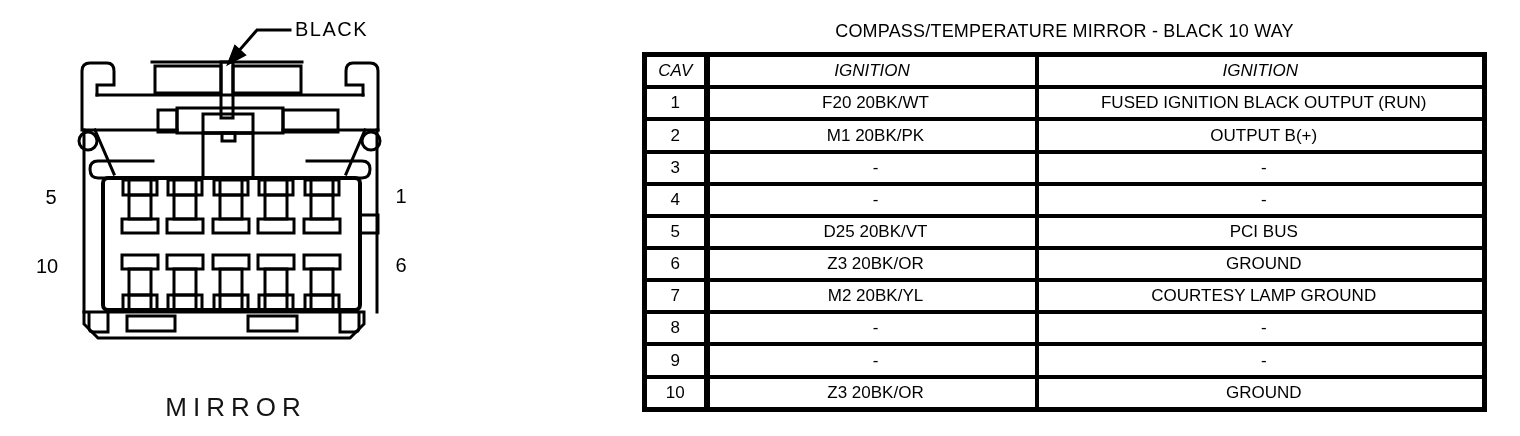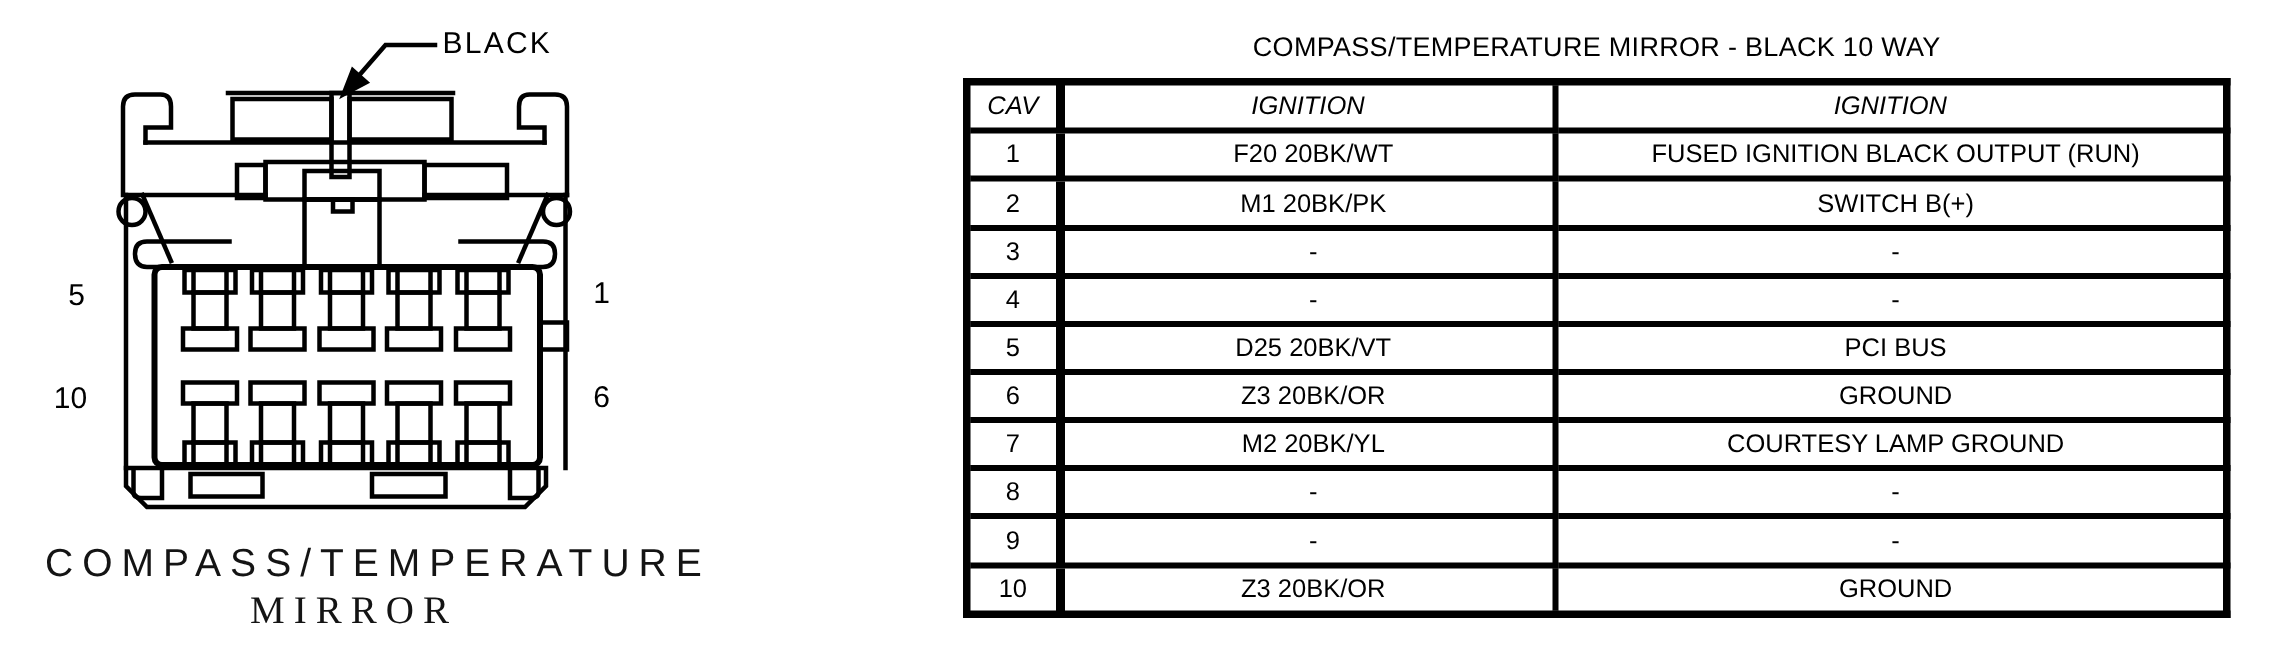--- a/index.html
+++ b/index.html
@@ -12,21 +12,21 @@
   .lbl { position:absolute; white-space:nowrap; }
   .black-label { left:295px; top:18px; font-size:20px; letter-spacing:1.5px; font-weight:500; }
   .pin-num { position:absolute; font-size:20px; text-align:center; }
   .pin-tl { left:38px;  top:186px; width:26px; }
   .pin-tr { left:388px; top:185px; width:26px; }
   .pin-bl { left:31px;  top:255px; width:32px; }
   .pin-br { left:388px; top:254px; width:26px; }
   .caption { position:absolute; left:30px; width:412px; text-align:center;
              font-size:26px; letter-spacing:6px; color:#141414; }
   .caption-1 { top:360px; }
-  .caption-2 { top:392px;font-family:Liberation Serif, serif; }
+  .caption-2 { top:392px; }
   
   .pinout-title { position:absolute; left:642px; top:21px; width:845px;
                   text-align:center; font-size:18px; letter-spacing:0.2px; }
   .pinout { position:absolute; left:642px; top:52px; width:845px; height:360px;
             border-collapse:collapse; table-layout:fixed; font-size:17px; }
   .pinout th, .pinout td { border:4px solid #000; overflow:hidden; white-space:nowrap; }
   .pinout { border:5px solid #000; }
   .pinout th { font-weight:normal; text-align:center; padding:0;font-style:italic; }
   .pinout td { text-align:center; padding:0 0 0 7px; }
   .pinout td.cav-cell { text-align:center; padding:0; border-right-width:6px; }
@@ -114,21 +114,20 @@
       <rect x="127" y="316" width="48" height="15"></rect>
       <rect x="248" y="316" width="49" height="15"></rect>
     </g>
   </svg>
 
   <div class="lbl black-label">BLACK</div>
   <div class="pin-num pin-tl">5</div>
   <div class="pin-num pin-tr">1</div>
   <div class="pin-num pin-bl">10</div>
   <div class="pin-num pin-br">6</div>
-  <div class="caption caption-1">COMPASS/TEMPERATURE</div>
   <div class="caption caption-2">MIRROR</div>
 
   <div class="pinout-title">COMPASS/TEMPERATURE MIRROR - BLACK 10 WAY</div>
 
   <table class="pinout">
     <colgroup>
       <col class="col-cav">
         <col class="col-circuit">
         <col class="col-function">
     </colgroup>
@@ -139,21 +138,21 @@
       <th>IGNITION</th>
     </tr>
     <tr>
       <td class="cav-cell">1</td>
       <td>F20 20BK/WT</td>
       <td>FUSED IGNITION BLACK OUTPUT (RUN)</td>
     </tr>
     <tr>
       <td class="cav-cell">2</td>
       <td>M1 20BK/PK</td>
-      <td>SWITCH B(+)</td>
+      <td>OUTPUT B(+)</td>
     </tr>
     <tr>
       <td class="cav-cell">3</td>
       <td>-</td>
       <td>-</td>
     </tr>
     <tr>
       <td class="cav-cell">4</td>
       <td>-</td>
       <td>-</td>

